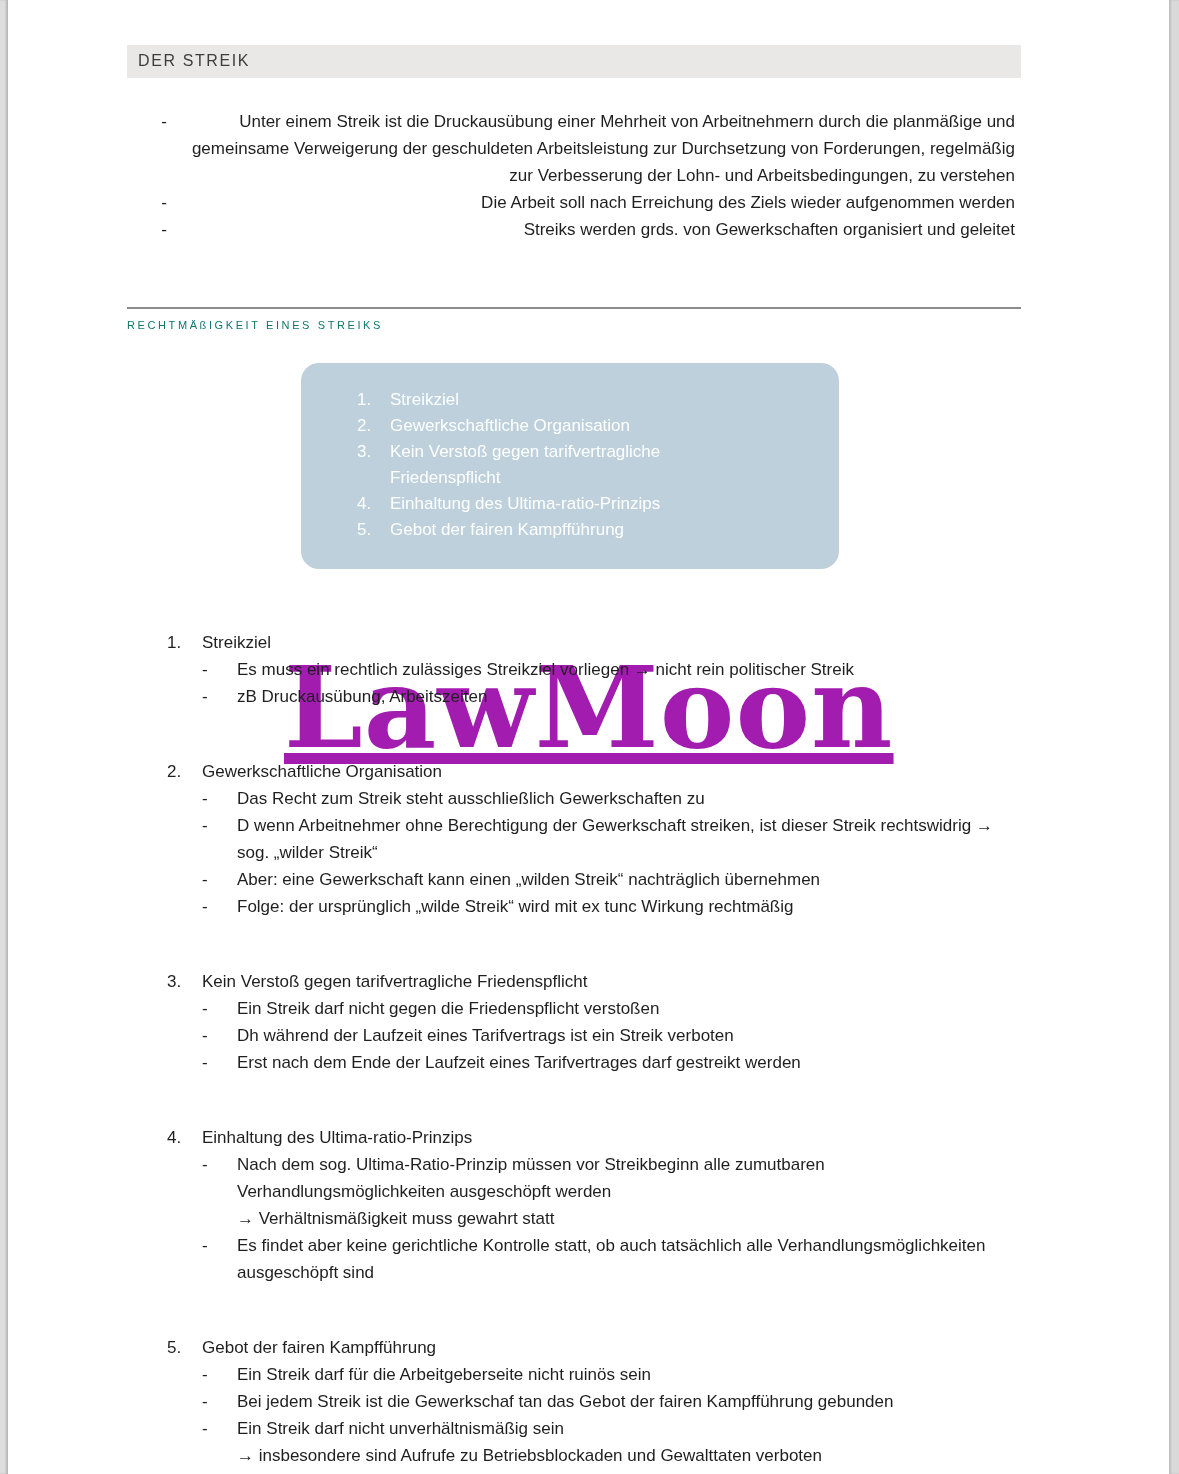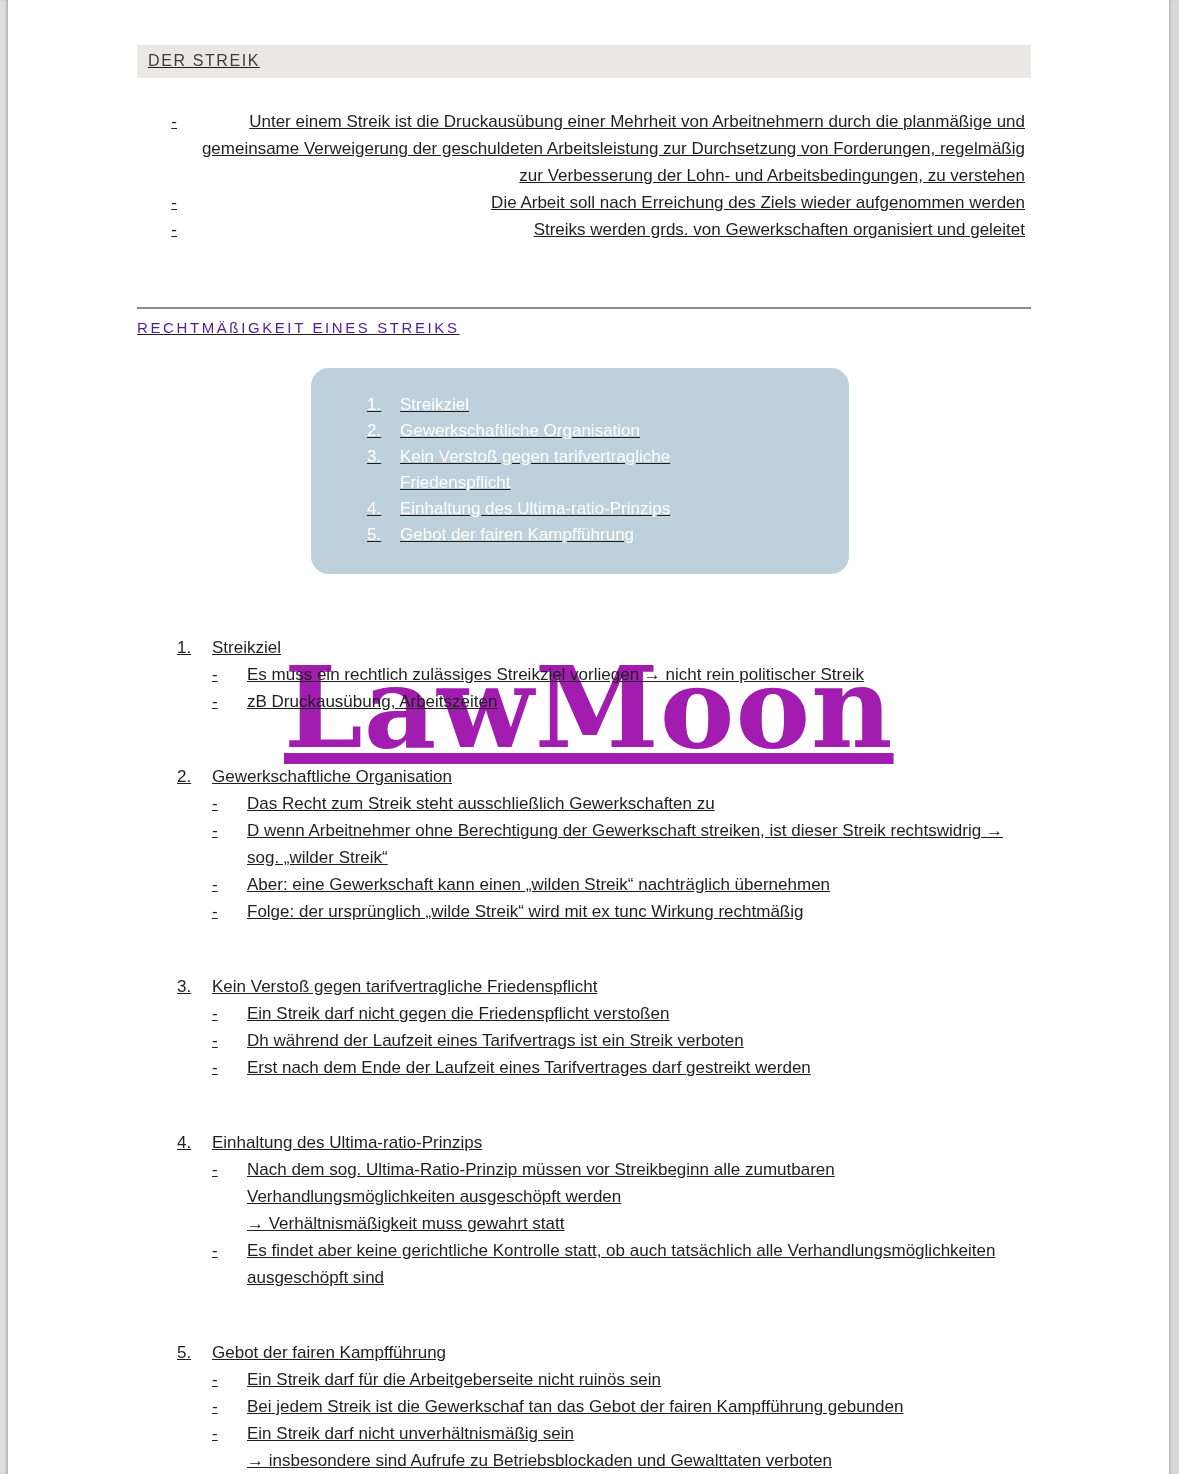--- a/index.html
+++ b/index.html
@@ -23,43 +23,43 @@
     font-family:"DejaVu Serif", serif;
     font-weight:bold;
     font-size:112px; line-height:1;
     letter-spacing:1px;
     color:#a21caf;
     user-select:none;
     white-space:nowrap;
     text-decoration:underline;
   }
 
-  .content { position:absolute; left:137px; top:45px; width:894px; z-index:1;text-decoration:underline; }
+  .content { position:absolute; left:127px; top:45px; width:894px; z-index:1; }
 
   .title-bar {
     background:#e9e8e6;
     padding:7px 11px 8px 11px;
     font-size:16px;
     letter-spacing:1.6px;
     color:#3d3d3d;
   }
 
   .intro { margin-top:30px; font-size:17px; line-height:27px;text-align:right; }
   .bullet-row { display:flex; }
   .dash { width:40px; flex:none; }
   .dash::before { content:"-"; }
   .bullet-text { flex:1; padding-right:6px; }
 
   .divider { margin-top:64px; border-top:2px solid #8c8c8c; }
 
   .sub-title {
     margin-top:10px;
-    font-size:15px;
+    font-size:11px;
     letter-spacing:2.6px;
-    color:#4c1d95;
+    color:#0f766e;
   }
 
   .overview-box {
     margin-top:32px;
     margin-left:174px;
     width:538px;
     background:#bdd0dc;
     border-radius:18px;
     padding:24px 0 26px 0;
     color:#ffffff;

